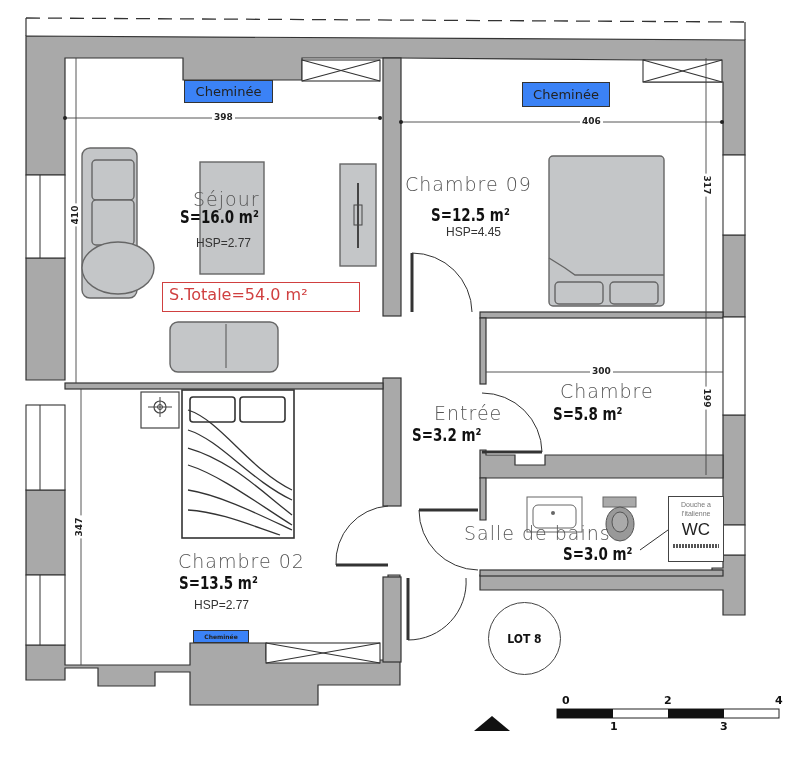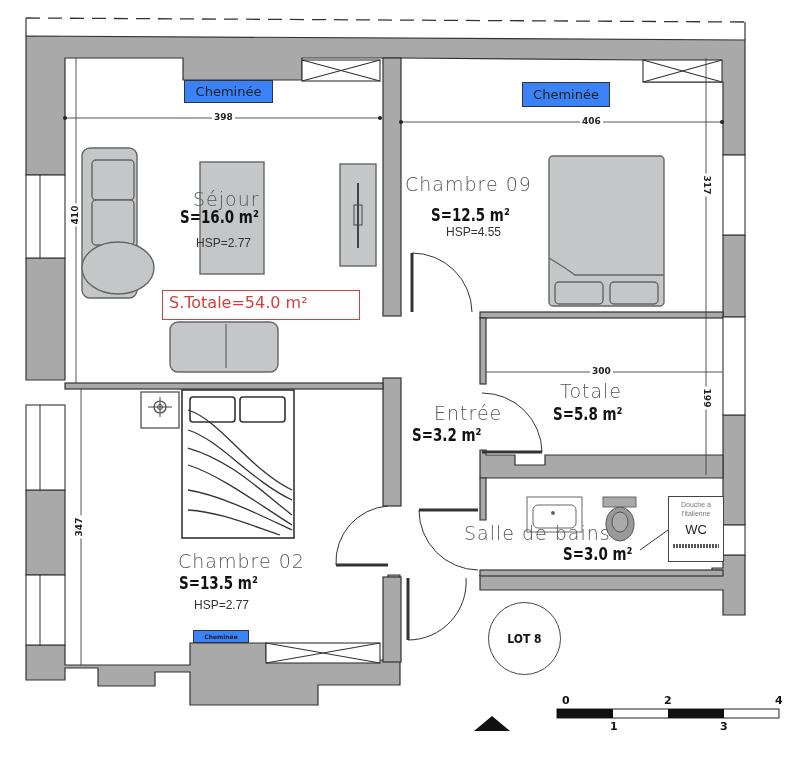--- a/index.html
+++ b/index.html
@@ -177,38 +177,38 @@
 <span class="label dim-text" style="left:580px;top:116px;">406</span>
 <span class="label dim-text" style="left:64px;top:210px;transform:rotate(-90deg);">410</span>
 <span class="label dim-text" style="left:696px;top:180px;transform:rotate(90deg);">317</span>
 <span class="label dim-text" style="left:590px;top:366px;">300</span>
 <span class="label dim-text" style="left:696px;top:393px;transform:rotate(90deg);">199</span>
 <span class="label dim-text" style="left:68px;top:522px;transform:rotate(-90deg);">347</span>
 
 <div class="label room-name" style="left:193px;top:188px;">Séjour</div>
 <div class="label room-area" style="left:180px;top:207px;">S=16.0 m²</div>
 <div class="label room-hsp" style="left:196px;top:236px;">HSP=2.77</div>
-<div class="total" style="left:162px;top:282px;width:198px;height:30px;margin-top:8px;">S.Totale=54.0  m²</div>
+<div class="total" style="left:162px;top:282px;width:198px;height:30px;">S.Totale=54.0  m²</div>
 
 <div class="label room-name" style="left:405px;top:173px;">Chambre  09</div>
 <div class="label room-area" style="left:431px;top:205px;">S=12.5 m²</div>
-<div class="label room-hsp" style="left:446px;top:225px;">HSP=4.55</div>
-
-<div class="label room-name" style="left:560px;top:380px;">Totale</div>
+<div class="label room-hsp" style="left:446px;top:225px;">HSP=4.45</div>
+
+<div class="label room-name" style="left:560px;top:380px;">Chambre</div>
 <div class="label room-area" style="left:553px;top:404px;">S=5.8 m²</div>
 
 <div class="label room-name" style="left:434px;top:402px;">Entrée</div>
 <div class="label room-area" style="left:412px;top:425px;">S=3.2 m²</div>
 
 <div class="label room-name" style="left:464px;top:522px;">Salle  de  bains</div>
 <div class="label room-area" style="left:563px;top:544px;">S=3.0 m²</div>
 <div class="shower" style="left:668px;top:496px;width:56px;height:66px;">
   <div>Douche a</div>
   <div>l'italienne</div>
-  <div style="font-size:13px;color:#222;line-height:20px;margin-top:2px;">WC</div>
+  <div style="font-size:17px;color:#222;line-height:20px;margin-top:2px;">WC</div>
   <div style="margin:4px auto 0;width:46px;height:4px;background:repeating-linear-gradient(90deg,#555 0 2px,#fff 2px 3px);"></div>
 </div>
 
 <div class="label room-name" style="left:162px;top:550px;margin-left:16px;">Chambre  02</div>
 <div class="label room-area" style="left:179px;top:573px;">S=13.5 m²</div>
 <div class="label room-hsp" style="left:194px;top:598px;">HSP=2.77</div>
 
 <div class="lot" style="left:488px;top:602px;width:73px;height:73px;">LOT 8</div>
 
 <span class="scale-num" style="left:562px;top:694px;">0</span>

